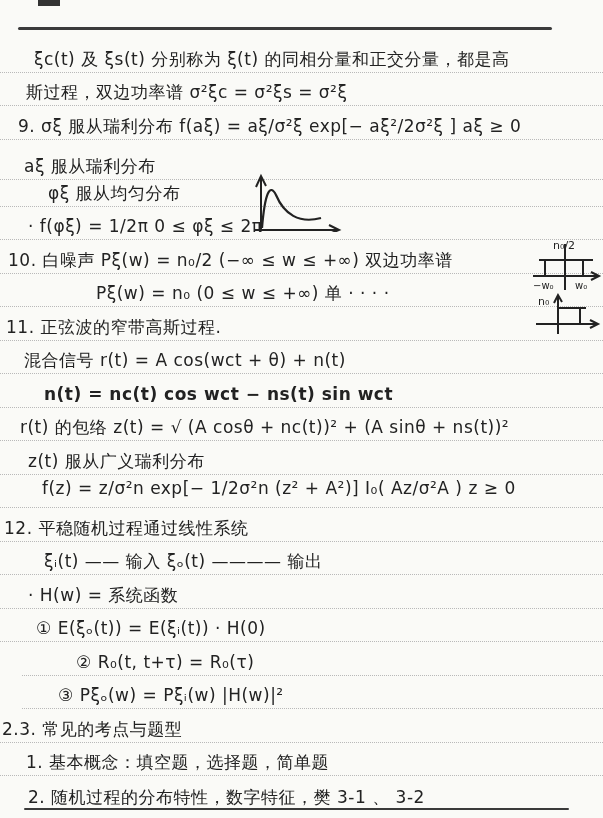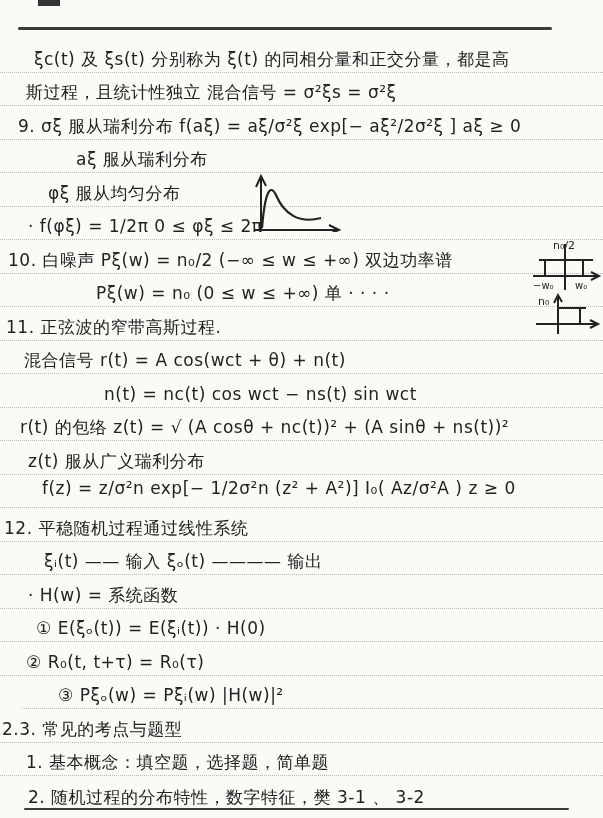--- a/index.html
+++ b/index.html
@@ -40,47 +40,47 @@
 
 <div class="page">
 
   <div class="top-blob"></div>
   <div class="top-rule"></div>
 
   <div class="row" style="top:39px;padding-left:34px;">
       <span>ξc(t) 及 ξs(t) 分别称为 ξ(t) 的同相分量和正交分量，都是高</span>
     </div>
   <div class="row" style="top:72px;padding-left:26px;">
-      <span>斯过程，且统计性独立   混合信号 = σ²ξs = σ²ξ</span>
+      <span>斯过程，双边功率谱   σ²ξc = σ²ξs = σ²ξ</span>
     </div>
   <div class="row" style="top:106px;padding-left:18px;">
       <span>9.  σξ 服从瑞利分布   f(aξ) = aξ/σ²ξ exp[− aξ²/2σ²ξ ]      aξ ≥ 0</span>
     </div>
-  <div class="row" style="top:139px;padding-left:76px;">
+  <div class="row" style="top:146px;padding-left:24px;">
       <span>aξ 服从瑞利分布</span>
     </div>
   <div class="row" style="top:173px;padding-left:48px;">
       <span>φξ 服从均匀分布</span>
     </div>
   <div class="row" style="top:206px;padding-left:28px;">
       <span>·  f(φξ) = 1/2π     0 ≤ φξ ≤ 2π</span>
     </div>
   <div class="row" style="top:240px;padding-left:8px;">
       <span>10. 白噪声   Pξ(w) = n₀/2      (−∞ ≤ w ≤ +∞)   双边功率谱</span>
     </div>
   <div class="row" style="top:273px;padding-left:96px;">
       <span>Pξ(w) = n₀      (0 ≤ w ≤ +∞)    单 · · · ·</span>
     </div>
   <div class="row" style="top:307px;padding-left:6px;">
       <span>11. 正弦波的窄带高斯过程.</span>
     </div>
   <div class="row" style="top:340px;padding-left:24px;">
       <span>混合信号   r(t) = A cos(wct + θ) + n(t)</span>
     </div>
-  <div class="row" style="top:374px;padding-left:104px;">
+  <div class="row" style="top:374px;padding-left:44px;font-weight:bold;">
       <span>n(t) = nc(t) cos wct − ns(t) sin wct</span>
     </div>
   <div class="row" style="top:407px;padding-left:20px;">
       <span>r(t) 的包络   z(t) = √ (A cosθ + nc(t))² + (A sinθ + ns(t))²</span>
     </div>
   <div class="row" style="top:441px;padding-left:28px;">
       <span>z(t) 服从广义瑞利分布</span>
     </div>
   <div class="row" style="top:474px;padding-left:42px;align-items:center;">
       <span>f(z) = z/σ²n exp[− 1/2σ²n (z² + A²)] I₀( Az/σ²A )      z ≥ 0</span>
@@ -90,21 +90,21 @@
     </div>
   <div class="row" style="top:541px;padding-left:44px;">
       <span>ξᵢ(t) —— 输入          ξₒ(t) ———— 输出</span>
     </div>
   <div class="row" style="top:575px;padding-left:28px;">
       <span>·   H(w) = 系统函数</span>
     </div>
   <div class="row" style="top:608px;padding-left:36px;">
       <span>①  E(ξₒ(t)) = E(ξᵢ(t)) · H(0)</span>
     </div>
-  <div class="row" style="top:642px;padding-left:26px;">
+  <div class="row" style="top:642px;padding-left:54px;margin-left:22px;">
       <span>②  R₀(t, t+τ) = R₀(τ)</span>
     </div>
   <div class="row" style="top:675px;padding-left:36px;margin-left:22px;">
       <span>③  Pξₒ(w) = Pξᵢ(w) |H(w)|²</span>
     </div>
   <div class="row" style="top:709px;padding-left:2px;">
       <span>2.3. 常见的考点与题型</span>
     </div>
   <div class="row" style="top:742px;padding-left:26px;">
       <span>1. 基本概念：填空题，选择题，简单题</span>

